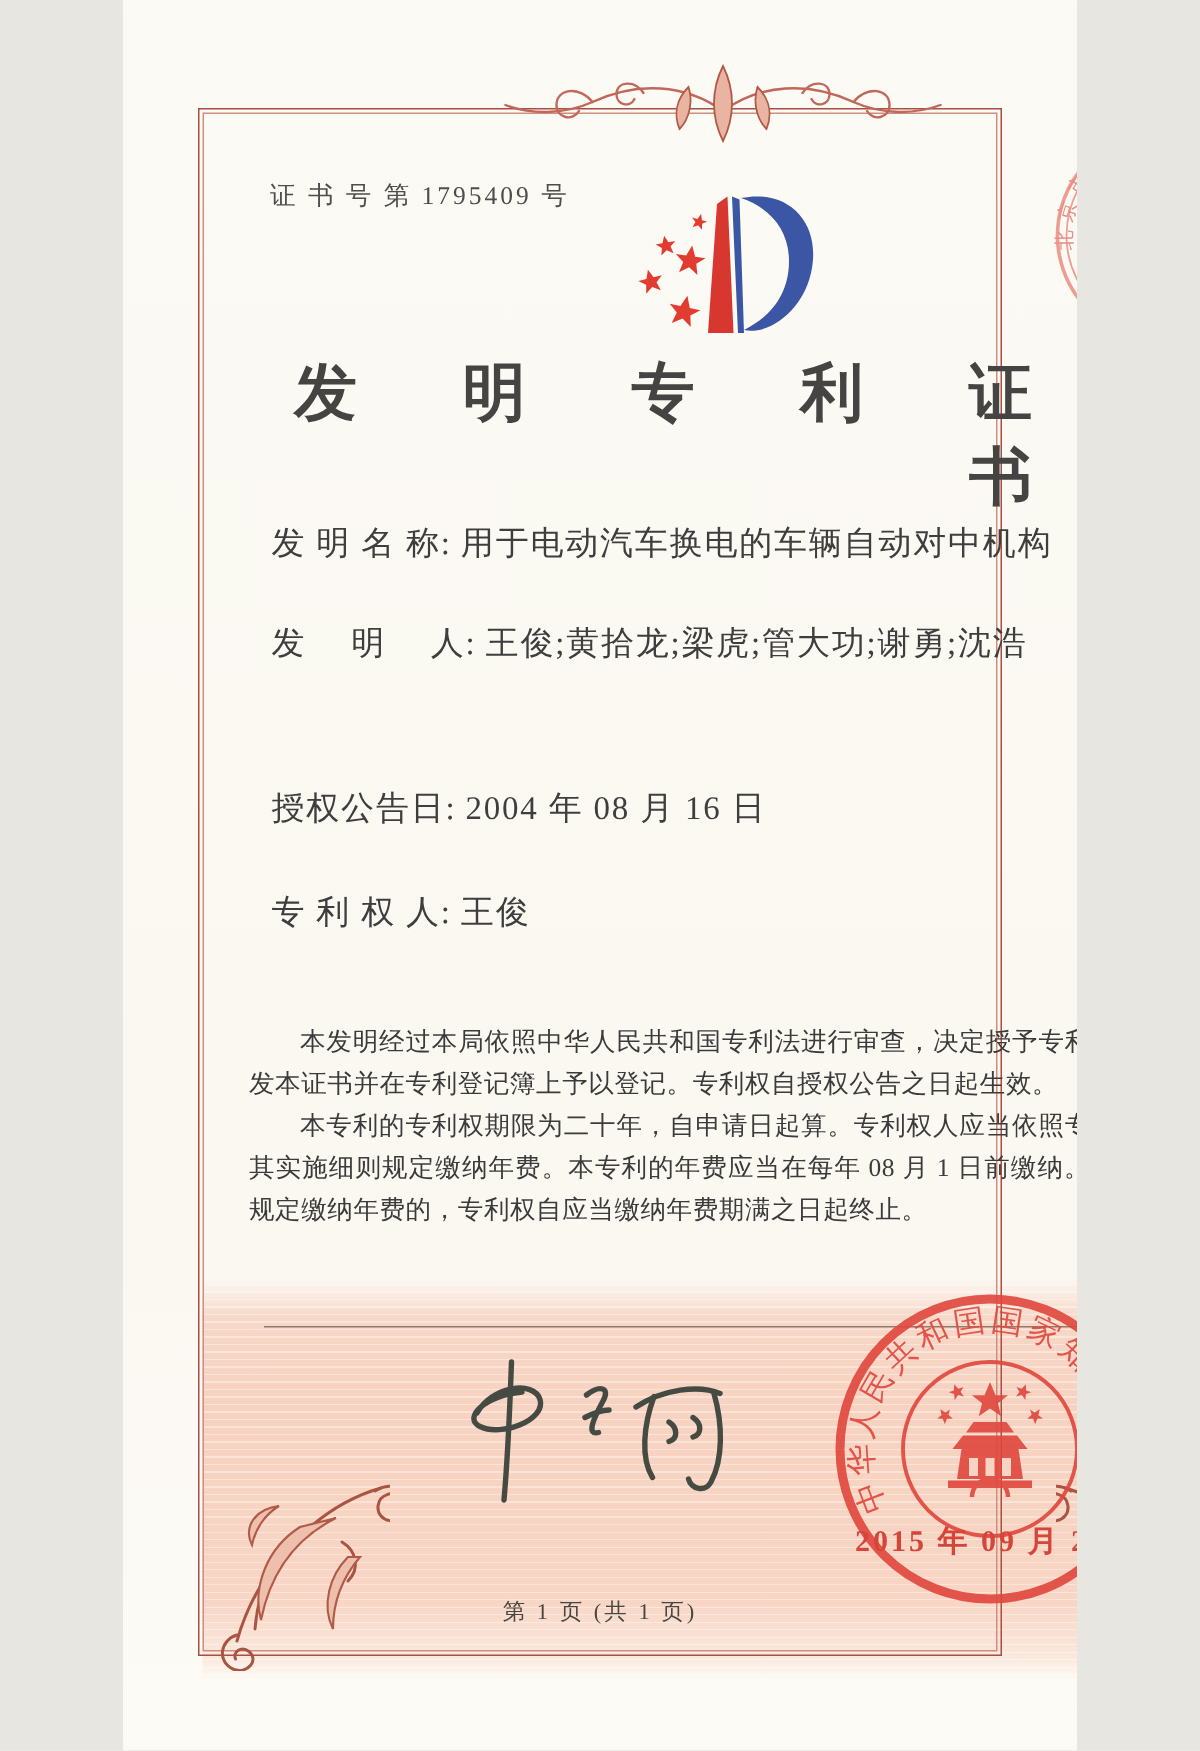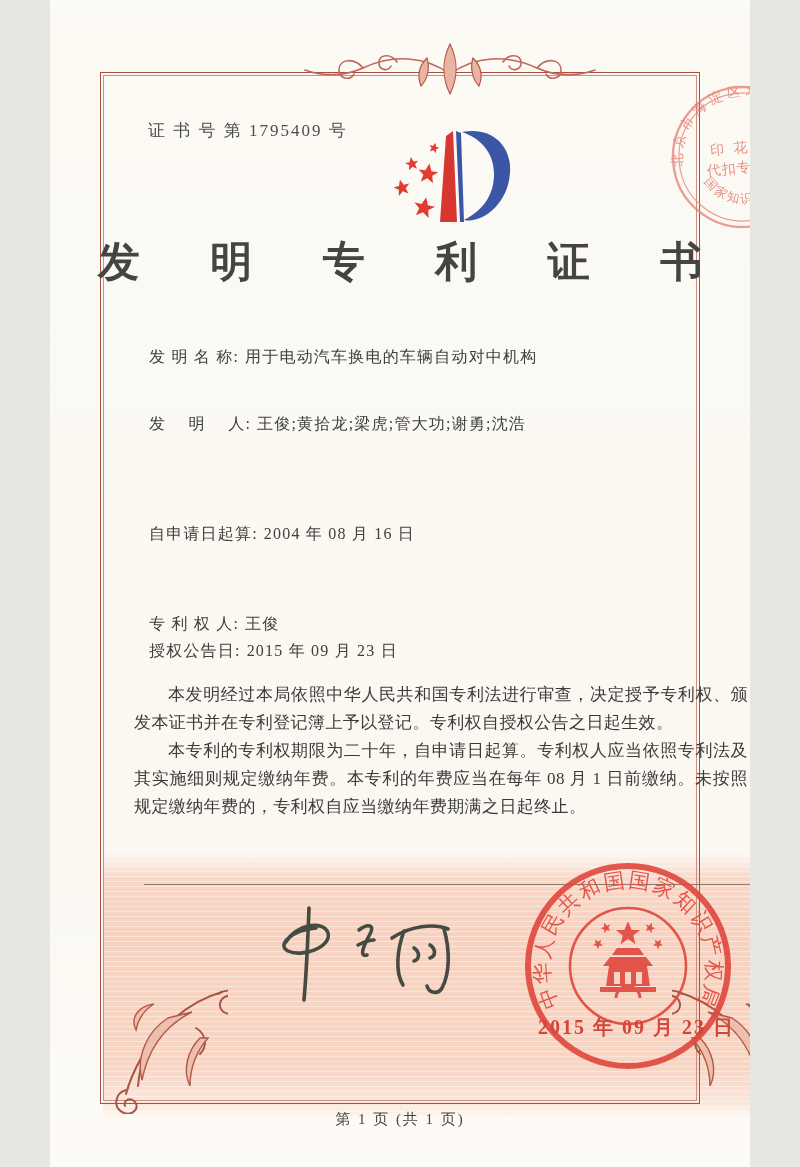--- a/index.html
+++ b/index.html
@@ -1,17 +1,17 @@
 <!DOCTYPE html>
 <html><head>
 <meta charset="utf-8">
 <style>
   html,body{margin:0;padding:0;background:#e8e6e0;}
   .page{
-    position:relative;width:700px;height:1167px;margin:0 auto;
+    position:relative;width:636px;height:1167px;margin:0 auto;
     background:linear-gradient(180deg,#fcfaf4 0%, #fbf8f2 70%, #fdfbf6 100%);
     font-family:"Liberation Serif","DejaVu Serif",serif;
     overflow:hidden;
   }
   
   .pink-band{
     position:absolute;left:53px;top:852px;width:694px;height:268px;
     background:linear-gradient(180deg,
       rgba(247,210,192,0) 0%,
       rgba(247,210,192,.85) 10%,
@@ -30,46 +30,46 @@
   .frame::before{content:"";position:absolute;inset:2px;border:1px solid #d08e80;}
   
   .ornament{position:absolute;pointer-events:none;}
   .top-ornament{left:247px;top:34px;width:306px;height:72px;}
   .corner-left{left:46px;top:982px;width:132px;height:132px;}
   .corner-right{left:622px;top:982px;width:132px;height:132px;transform:scaleX(-1);}
   
   .cert-no{position:absolute;left:98px;top:119px;font-size:17px;letter-spacing:2px;color:#4d4d4d;}
   .logo{position:absolute;left:332px;top:118px;width:136px;height:114px;}
   .title{
-    position:absolute;left:0;top:234px;width:100%;text-align:center;
+    position:absolute;left:0;top:234px;width:100%;text-align:right;
     font-size:42px;font-weight:600;color:#454442;letter-spacing:30px;text-indent:30px;
   }
   
-  .field{position:absolute;left:99px;font-size:16px;color:#3e3e3e;letter-spacing:1.2px;white-space:nowrap;}
+  .field{position:absolute;left:99px;font-size:22px;color:#3e3e3e;letter-spacing:1.2px;white-space:nowrap;}
   .field .lbl{margin-right:6px;}
-  .f0{top:347px}.f1{top:414px}.f2{top:467px}.f3{top:524px}.f4{top:614px}.f5{top:641px}
+  .f0{top:347px}.f1{top:414px}.f2{top:467px}.f3{top:524px}.f4{top:593px}.f5{top:641px}
   
   .paras{position:absolute;left:84px;top:681px;width:614px;}
   .paras p{
     margin:0;font-size:17px;line-height:28px;color:#3b3b3b;
     text-align:justify;text-indent:2em;letter-spacing:.4px;
   }
   .divider{position:absolute;left:94px;top:884px;width:613px;height:1px;background:#6e5c52;opacity:.75;}
   
   .signer{position:absolute;left:104px;top:936px;font-size:19px;letter-spacing:4px;color:#2f2f2f;line-height:36px;}
   .signature-svg{position:absolute;left:212px;top:900px;width:220px;height:115px;}
   
   .main-seal{position:absolute;left:470px;top:858px;width:216px;height:216px;opacity:.9;}
   .seal-date{
     position:absolute;left:488px;top:1014px;font-size:20px;letter-spacing:2px;
     color:#d5453a;font-weight:600;white-space:nowrap;
   }
   .tax-stamp{position:absolute;left:618px;top:82px;width:150px;height:150px;opacity:.75;transform:rotate(-6deg);}
   
-  .footer{position:absolute;left:0;top:1110px;width:100%;text-align:center;font-size:15px;letter-spacing:2px;color:#474740;}
+  .footer{position:absolute;left:0;top:1065px;width:100%;text-align:center;font-size:15px;letter-spacing:2px;color:#474740;}
   svg text{font-family:"Liberation Serif","DejaVu Serif",serif;}
 </style>
 </head>
 <body>
 
 <div class="page">
 
   <div class="pink-band"></div>
   <div class="frame"></div>
 
@@ -160,27 +160,24 @@
 
   <div class="title">发 明 专 利 证 书</div>
 
   <div class="field f0">
     <span class="lbl">发 明 名 称:</span><span>用于电动汽车换电的车辆自动对中机构</span>
   </div>
   <div class="field f1">
     <span class="lbl">发　 明　 人:</span><span>王俊;黄拾龙;梁虎;管大功;谢勇;沈浩</span>
   </div>
   <div class="field f3">
-    <span class="lbl">自申请日起算:</span><span>2004 年 08 月 16 日</span>
+    <span class="lbl">授权公告日:</span><span>2004 年 08 月 16 日</span>
   </div>
   <div class="field f4">
     <span class="lbl">专 利 权 人:</span><span>王俊</span>
-  </div>
-  <div class="field f5">
-    <span class="lbl">授权公告日:</span><span>2015 年 09 月 23 日</span>
   </div>
 
   <div class="paras">
     <p>本发明经过本局依照中华人民共和国专利法进行审查，决定授予专利权、颁发本证书并在专利登记簿上予以登记。专利权自授权公告之日起生效。</p>
     <p>本专利的专利权期限为二十年，自申请日起算。专利权人应当依照专利法及其实施细则规定缴纳年费。本专利的年费应当在每年 08 月 1 日前缴纳。未按照规定缴纳年费的，专利权自应当缴纳年费期满之日起终止。</p>
   </div>
 
   <div class="divider"></div>
 
 

